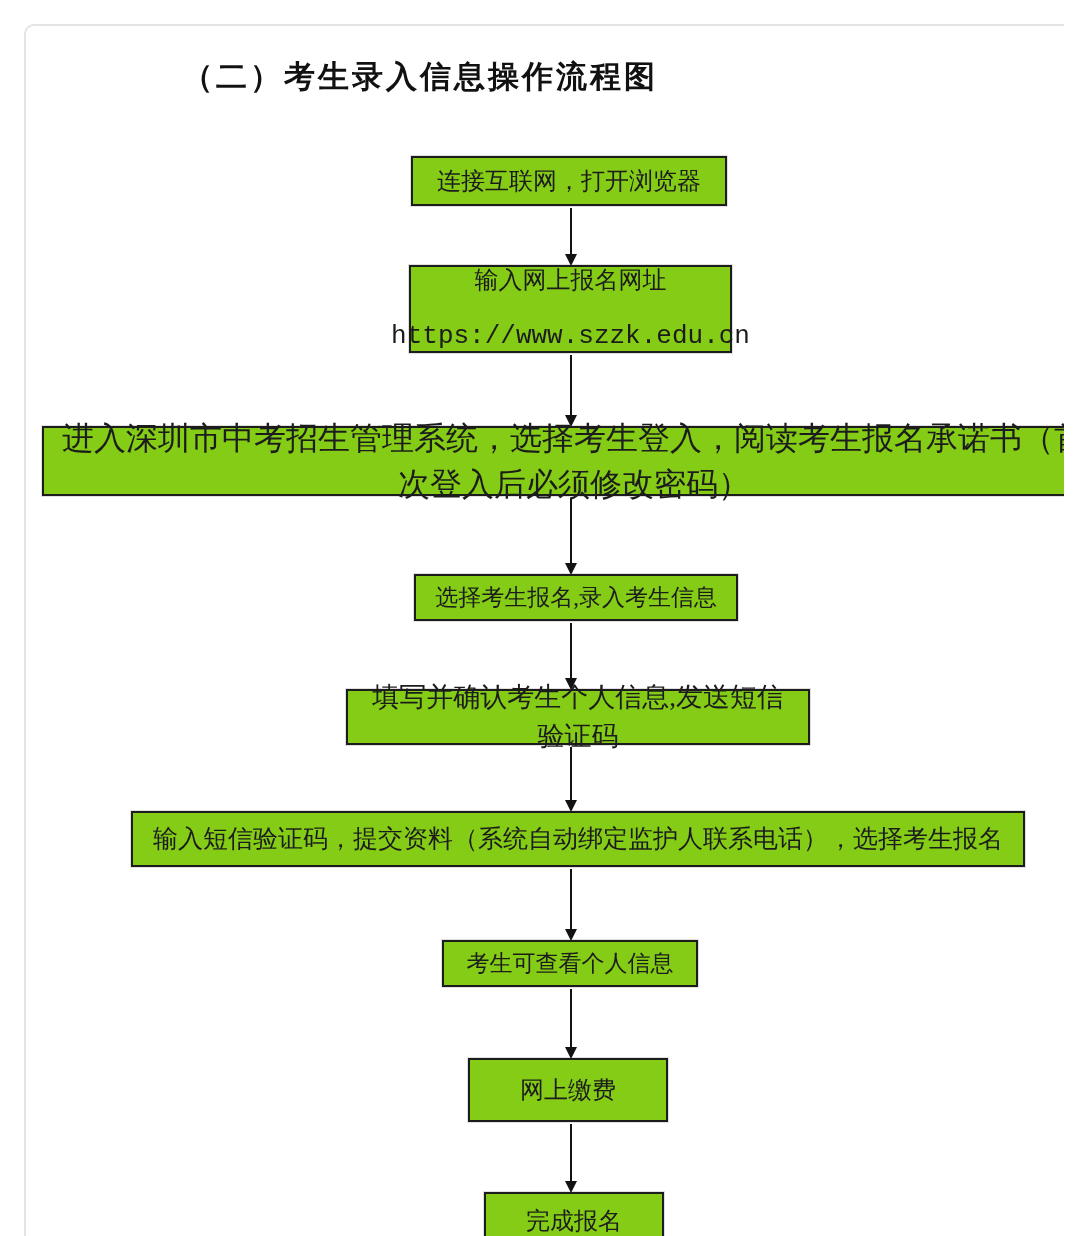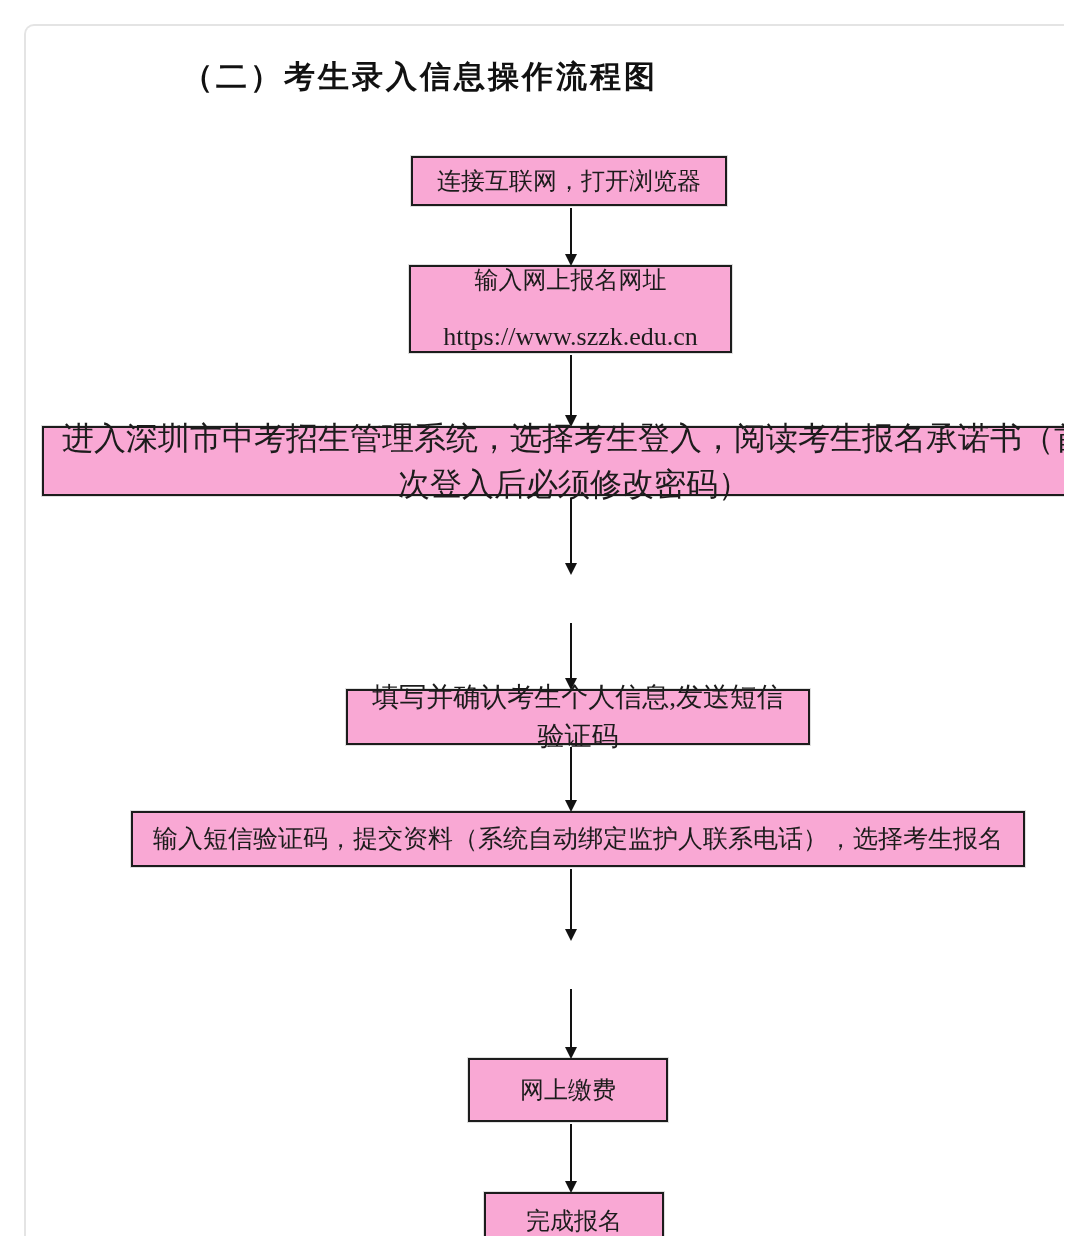--- a/index.html
+++ b/index.html
@@ -21,41 +21,41 @@
     left: 148px;
     top: 22px;
     font-size: 31px;
     font-weight: 700;
     letter-spacing: 3px;
     color: #111111;
   }
   .box {
     position: absolute;
     border: 2px solid #1c1c1c;
-    background: #f9a8d4;
+    background: #84cc16;
     display: flex;
     align-items: center;
     justify-content: center;
     text-align: center;
     font-size: 24px;
     line-height: 1.45;
     padding: 2px 8px;
     box-shadow: 0 0 0 1px rgba(0,0,0,0.12);
   }
   .s1 { left: 377px; top: 122px;  width: 316px;  height: 50px; }
   .s2 { left: 375px; top: 231px;  width: 323px;  height: 88px; flex-direction: column; gap: 4px; }
   .s3 { left: 8px;   top: 392px;  width: 1064px; height: 70px; font-size: 32px; }
   .s4 { left: 380px; top: 540px;  width: 324px;  height: 47px; font-size: 23px; }
   .s5 { left: 312px; top: 655px;  width: 464px;  height: 56px; font-size: 27px; }
   .s6 { left: 97px;  top: 777px;  width: 894px;  height: 56px; font-size: 25px; }
   .s7 { left: 408px; top: 906px;  width: 256px;  height: 47px; font-size: 23px; }
   .s8 { left: 434px; top: 1024px; width: 200px;  height: 64px; padding-left: 8px; }
   .s9 { left: 450px; top: 1158px; width: 180px;  height: 59px; }
   .url-line {
-    font-family: Liberation Serif, serif;
+    font-family: Liberation Mono, monospace;
     font-size: 26px;
   }
   .arrow {
     position: absolute;
     left: 536px;
     width: 2px;
     background: #121212;
   }
   .arrow::after {
     content: "";
@@ -96,35 +96,41 @@
   </div>
 
   <div class="arrow a2"></div>
 
   <div class="box s3">
     <span>进入深圳市中考招生管理系统，选择考生登入，阅读考生报名承诺书（首次登入后必须修改密码）</span>
   </div>
 
   <div class="arrow a3"></div>
 
+  <div class="box s4">
+    <span>选择考生报名,录入考生信息</span>
+  </div>
 
   <div class="arrow a4"></div>
 
   <div class="box s5">
     <span>填写并确认考生个人信息,发送短信验证码</span>
   </div>
 
   <div class="arrow a5"></div>
 
   <div class="box s6">
     <span>输入短信验证码，提交资料（系统自动绑定监护人联系电话），选择考生报名</span>
   </div>
 
   <div class="arrow a6"></div>
 
+  <div class="box s7">
+    <span>考生可查看个人信息</span>
+  </div>
 
   <div class="arrow a7"></div>
 
   <div class="box s8">
     <span>网上缴费</span>
   </div>
 
   <div class="arrow a8"></div>
 
   <div class="box s9">

